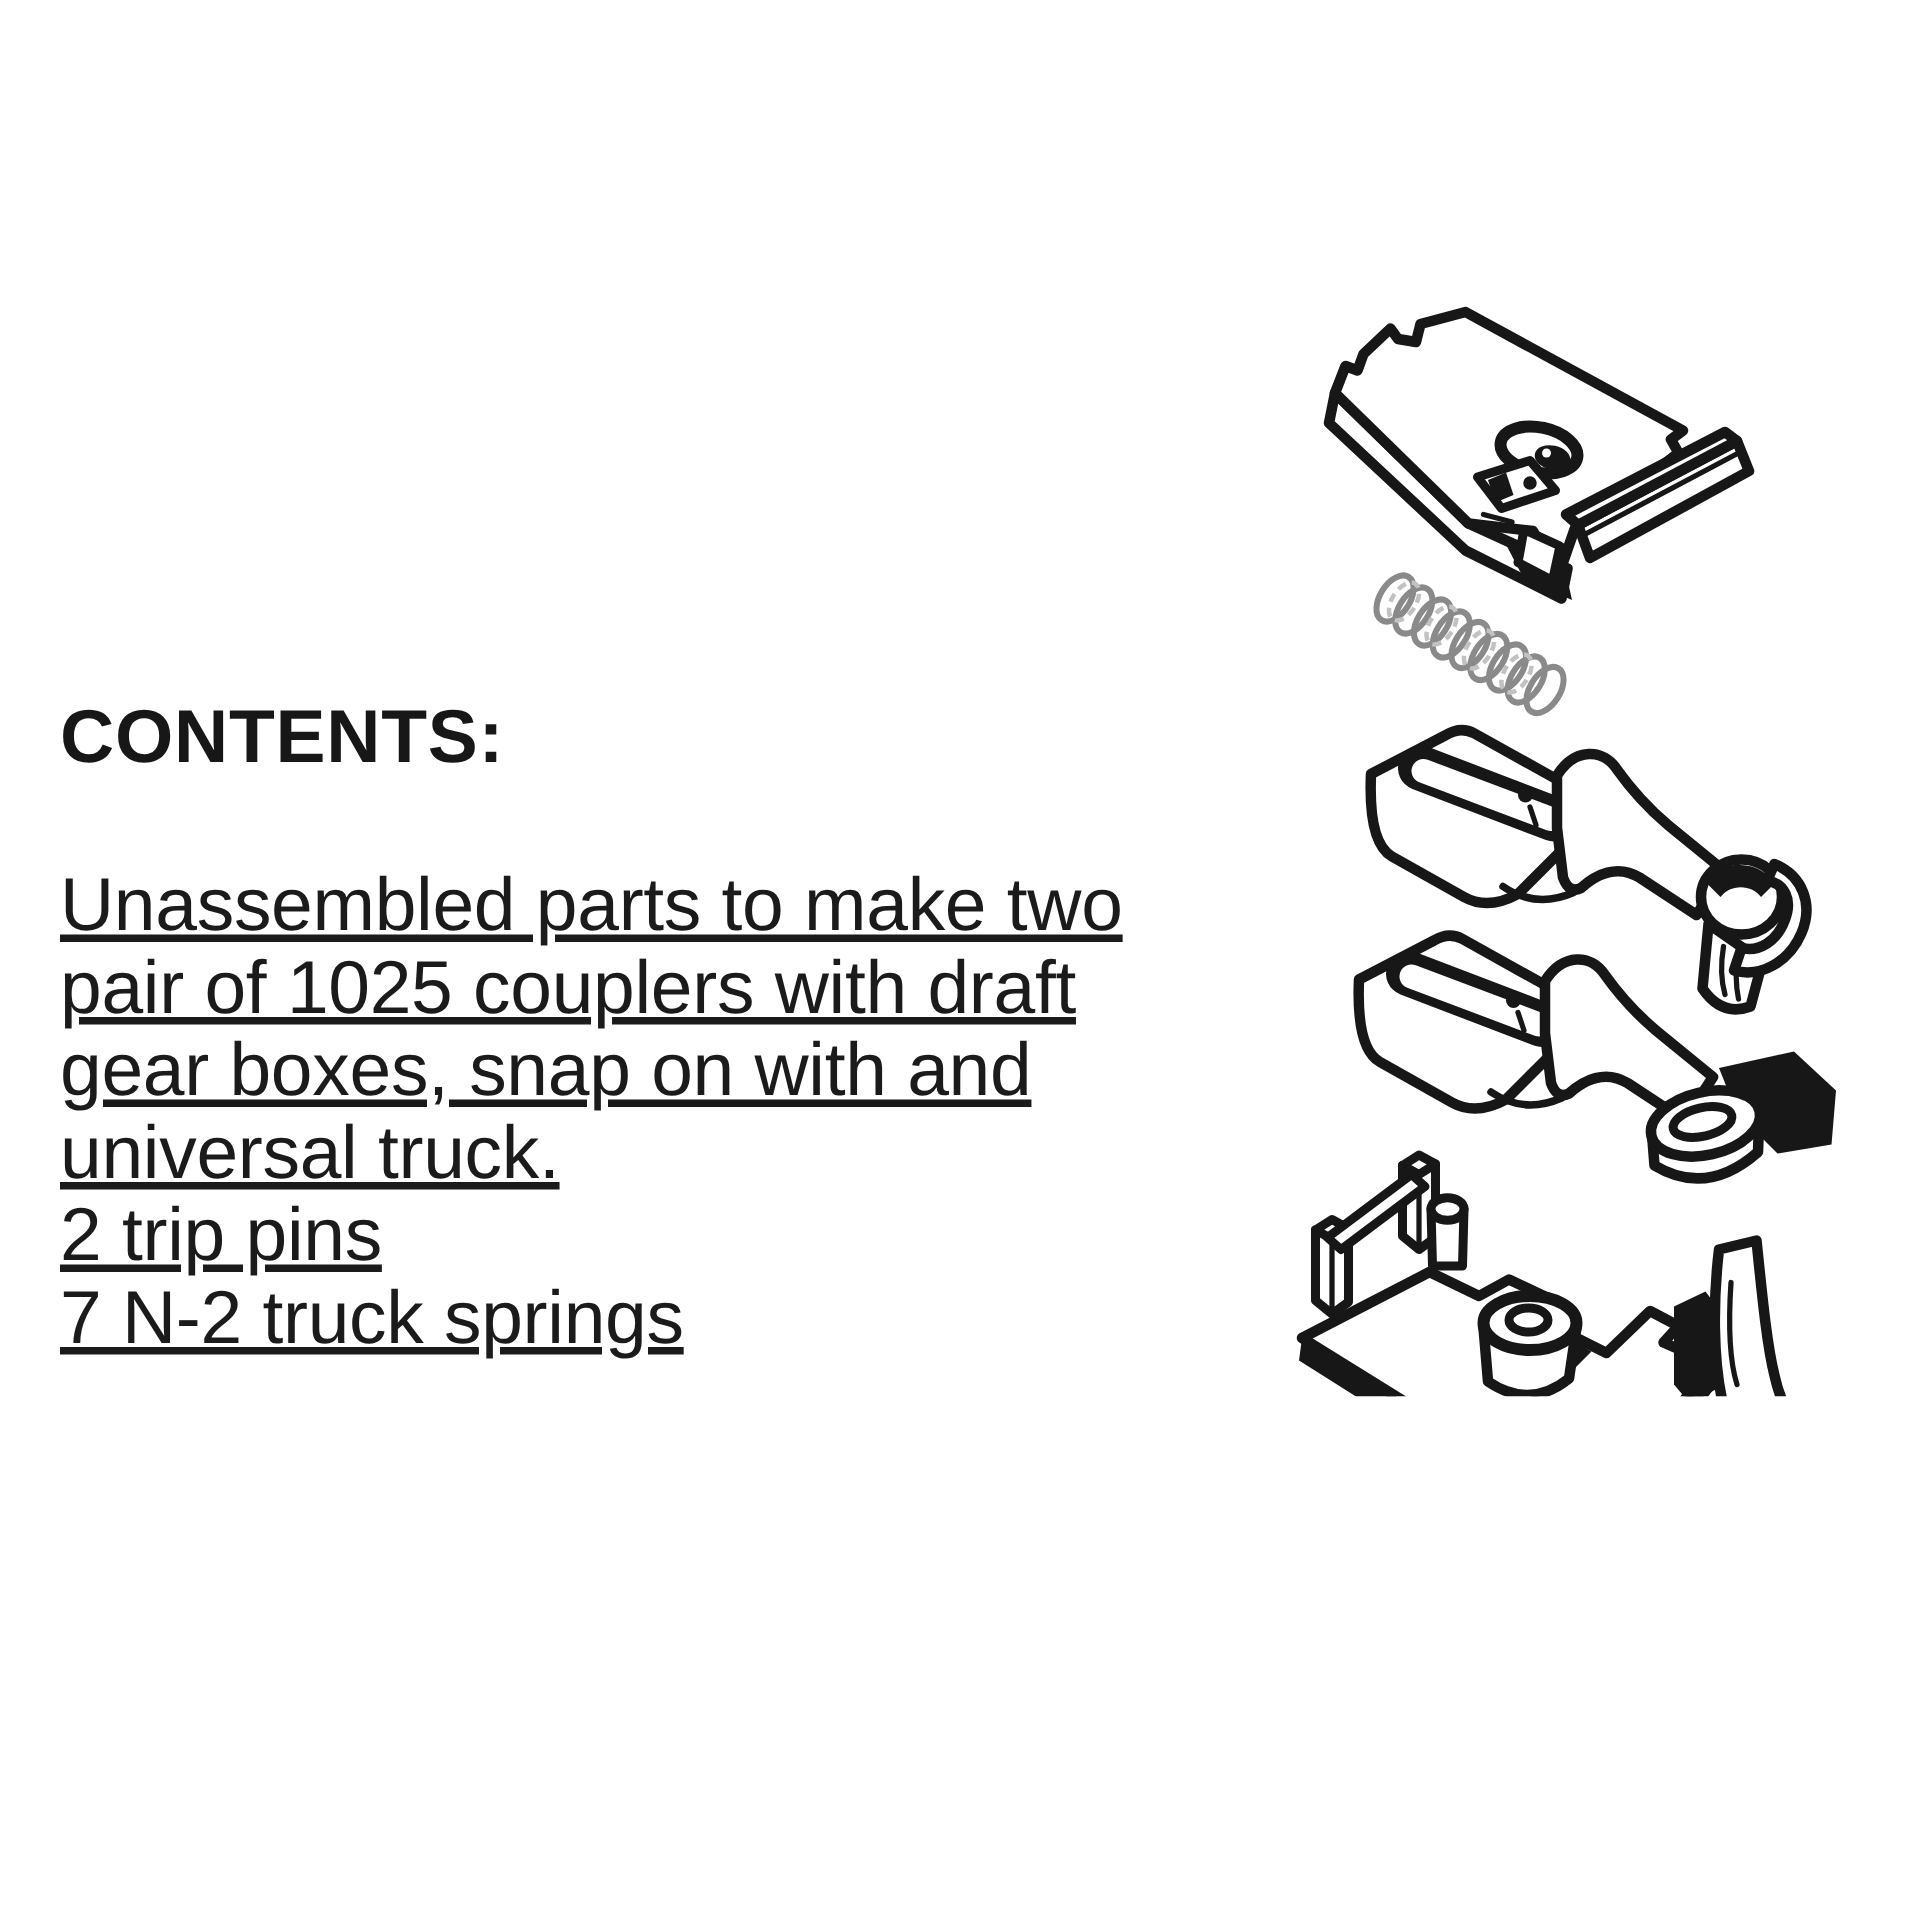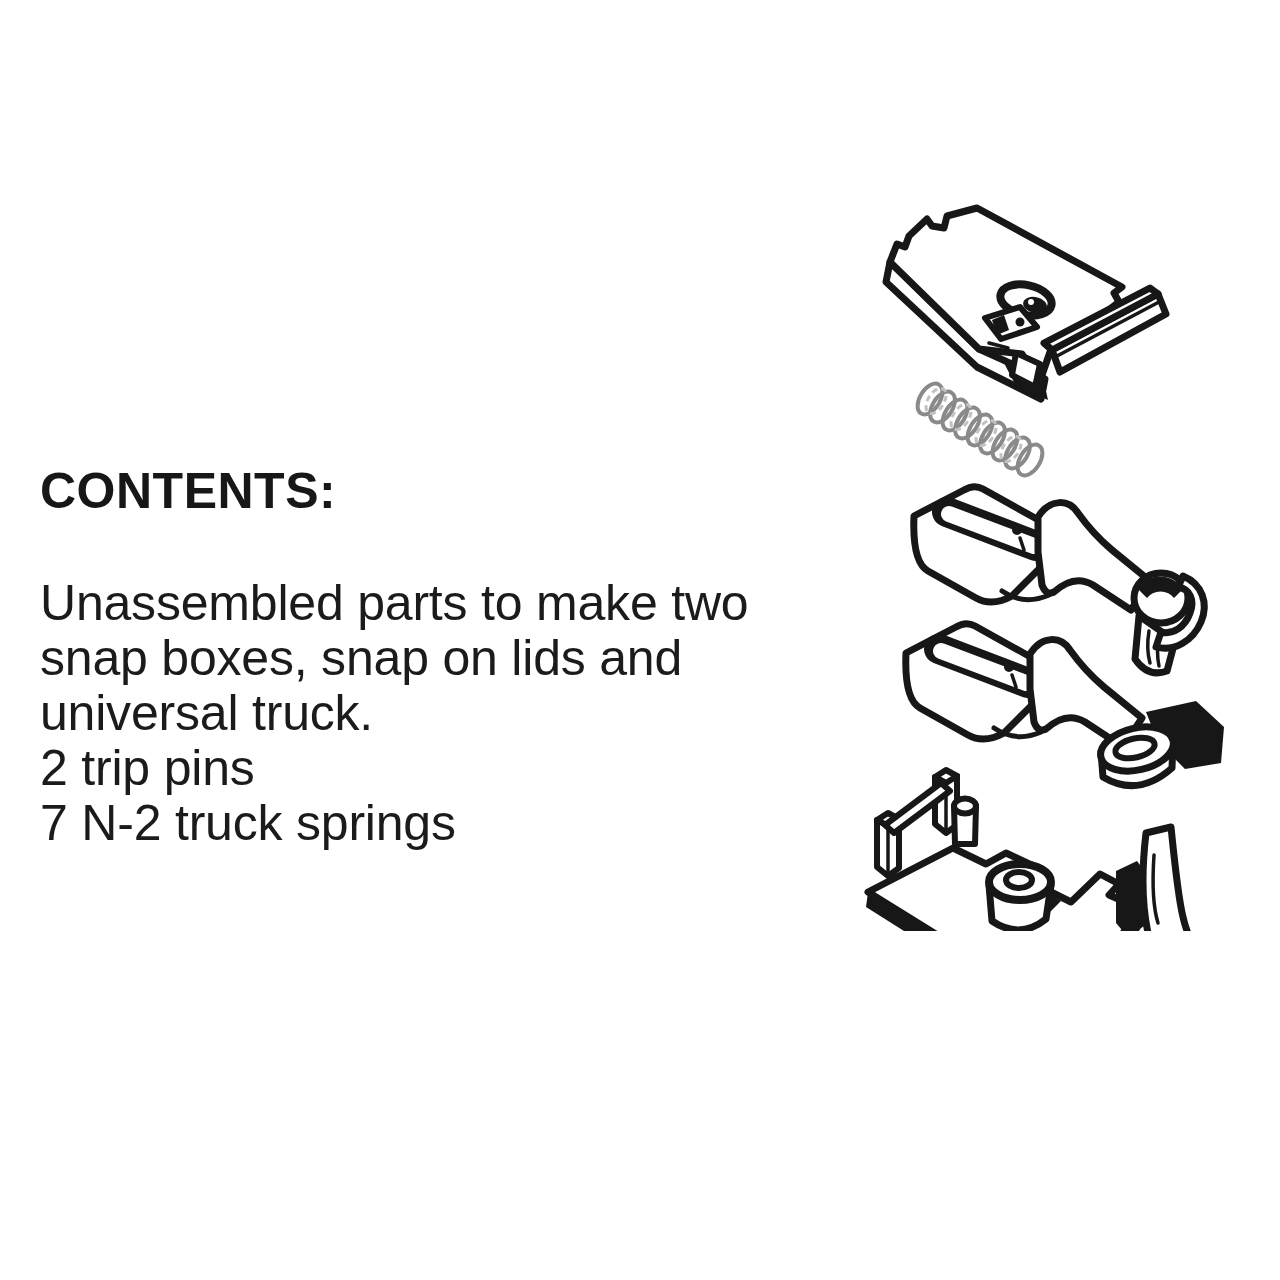--- a/index.html
+++ b/index.html
@@ -8,21 +8,21 @@
     font-family:"Liberation Sans",sans-serif;color:#171717;
   }
   .heading{
     position:absolute;left:40px;top:466px;margin:0;
     font-size:50px;line-height:50px;font-weight:bold;letter-spacing:0.5px;
     color:#171717;white-space:pre;
   }
   .bodylines{position:absolute;left:40px;top:576px;}
   .tl{
     margin:0;font-size:50px;line-height:55px;font-weight:400;letter-spacing:-0.2px;
-    color:#1b1b1b;white-space:pre;
+    color:#1b1b1b;white-space:pre;text-decoration:underline;
   }
   svg.diagram{position:absolute;left:0;top:0;}
   .ln{fill:#ffffff;stroke:#171717;stroke-width:7;stroke-linejoin:round;stroke-linecap:round;}
   .ln8{fill:#ffffff;stroke:#171717;stroke-width:8;stroke-linejoin:round;stroke-linecap:round;}
   .ln6{fill:#ffffff;stroke:#171717;stroke-width:6;stroke-linejoin:round;stroke-linecap:round;}
   .fl{fill:#171717;stroke:none;}
   .tn{fill:none;stroke:#171717;stroke-width:3.5;stroke-linecap:round;}
   .tn5{fill:none;stroke:#171717;stroke-width:5;stroke-linecap:round;}
   .slotdark{fill:none;stroke:#171717;stroke-width:30;stroke-linecap:round;}
   .slotwhite{fill:none;stroke:#ffffff;stroke-width:16;stroke-linecap:round;}
@@ -31,21 +31,22 @@
 </style>
 </head>
 <body>
 
 <main class="screen">
 
   <h1 class="heading">CONTENTS:</h1>
 
   <section class="bodylines">
     <p class="tl">Unassembled parts to make two</p>
-    <p class="tl">snap boxes, snap on lids and</p>
+    <p class="tl">pair of 1025 couplers with draft</p>
+    <p class="tl">gear boxes, snap on with and</p>
     <p class="tl">universal truck.</p>
     <p class="tl">2 trip pins</p>
     <p class="tl">7 N-2 truck springs</p>
   </section>
 
   <svg class="diagram" width="1280" height="1280" viewBox="0 0 1280 1280">
 
     <defs>
       <g id="coupler-plate">
         <path class="ln" d="M914,516 L964,490 Q974,484 983,489 L1044,523 L1050,558 L1012,596 Q992,607 976,598 L928,571 Q912,562 914,516 Z"></path>

